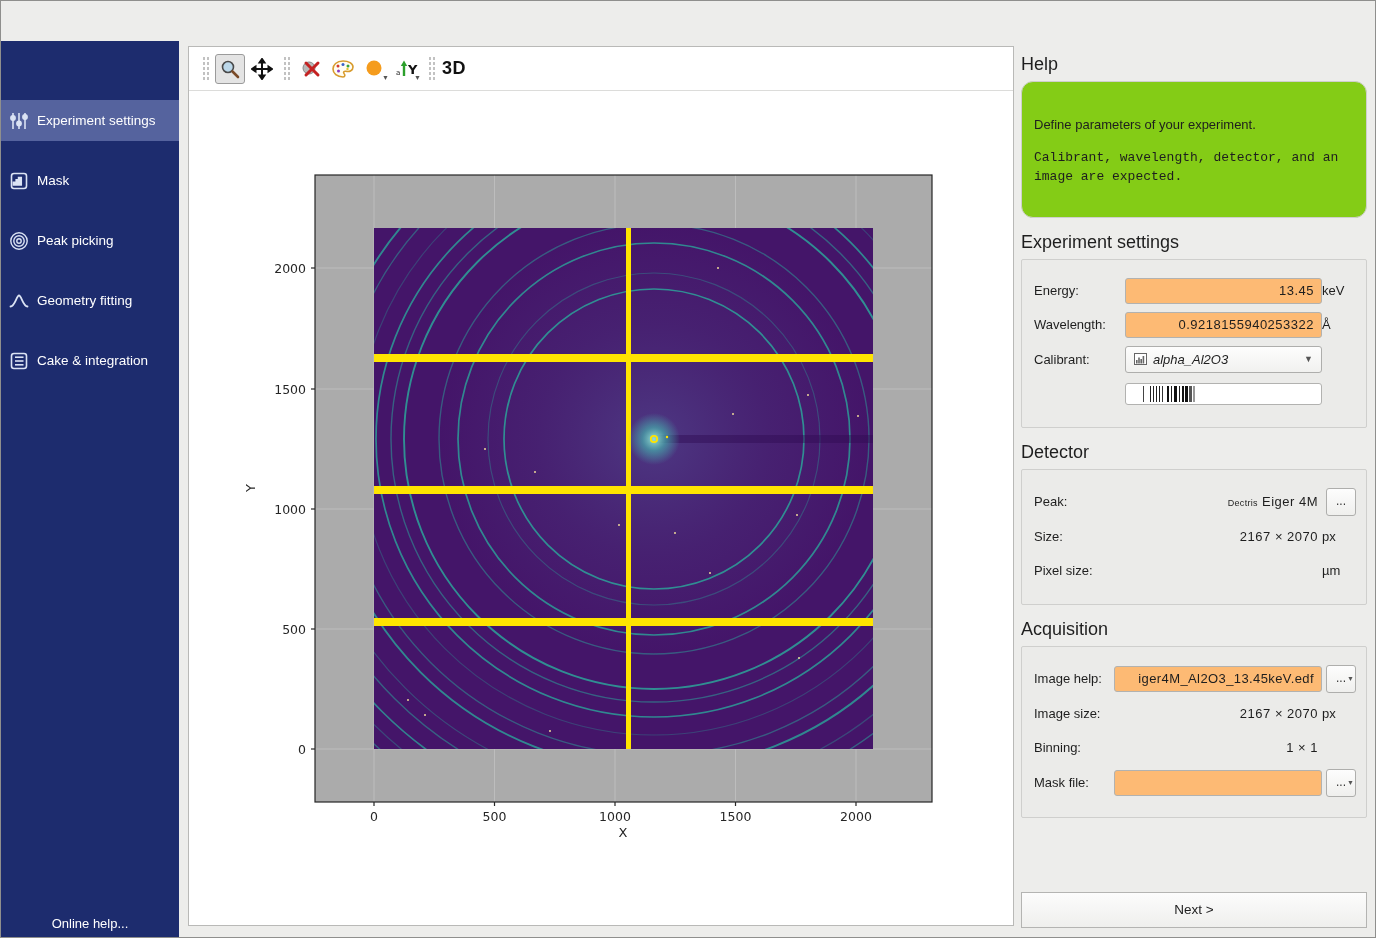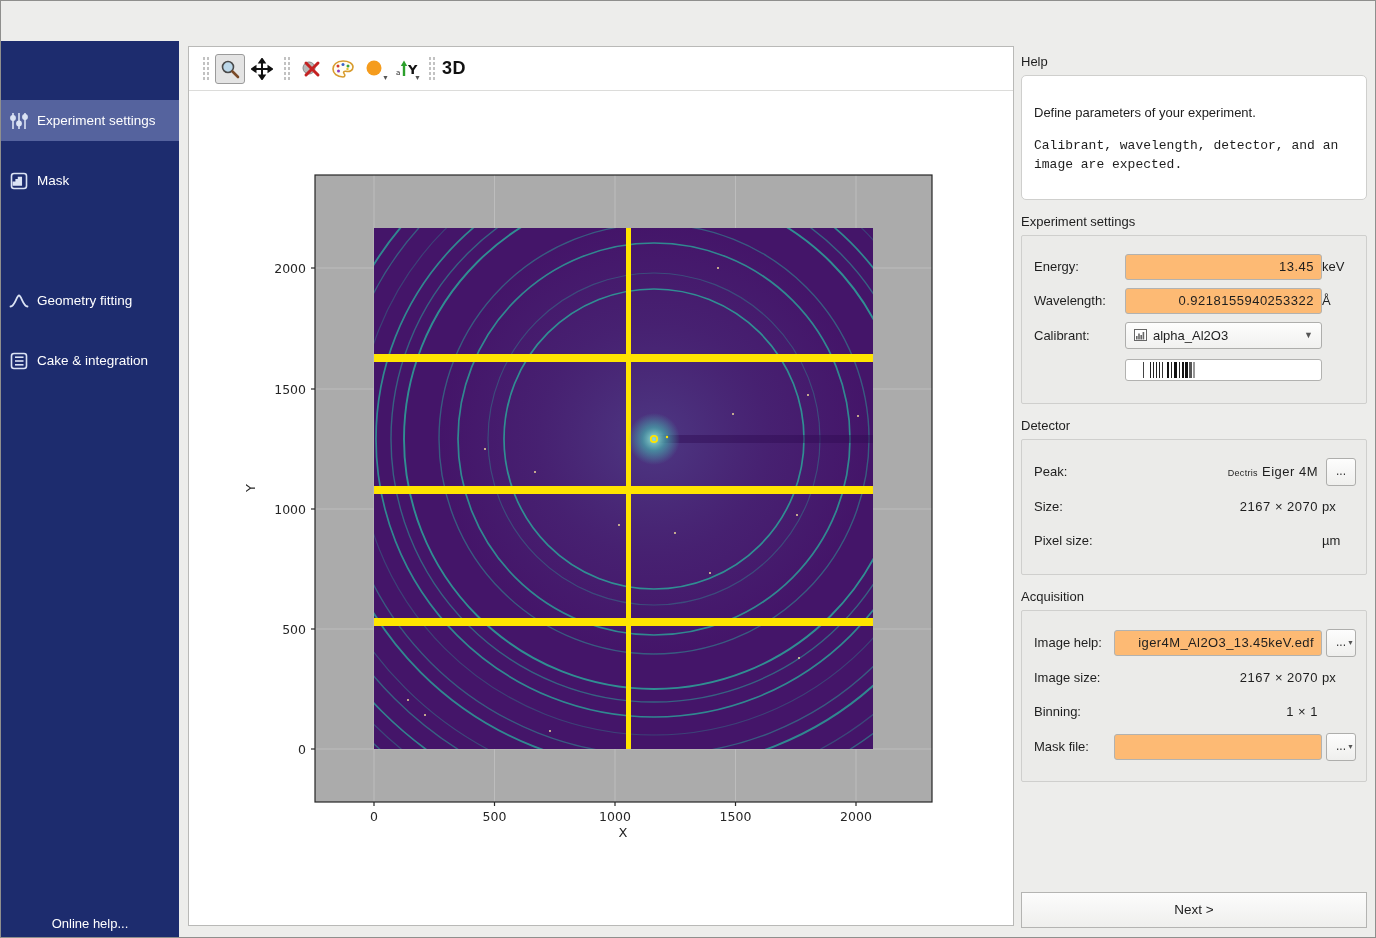--- a/index.html
+++ b/index.html
@@ -35,34 +35,34 @@
   .tbtn { width:30px; height:30px; display:flex; align-items:center; justify-content:center;
     position:relative; margin:0 1px; border:1px solid transparent; border-radius:3px; }
   .tbtn.checked { background:#e4e4e4; border-color:#9b9b9b; }
   .tbtn .dd { position:absolute; right:0px; bottom:2px; font-size:7px; color:#555; }
   .t3d { font-size:18px; font-weight:bold; color:#111; margin-left:2px; letter-spacing:0.5px; }
 
   .plotwrap { position:absolute; left:0; top:44px; width:824px; height:834px; }
 
   
   .rpanel { position:absolute; left:1020px; top:45px; width:346px; height:880px; font-size:13px; color:#1e1e1e; }
-  .sect-title { margin:0 0 6px 0; font-size:13px; color:#1e1e1e; }
-  .helpbox { background:#ffffff; border:1px solid #cfcfcd; border-radius:5px; padding:22px 12px; margin-bottom:14px; }
+  .sect-title { margin:0 0 6px 0; font-size:18px; color:#1e1e1e; }
+  .helpbox { background:#84cc16; border:1px solid #cfcfcd; border-radius:12px; padding:28px 12px; margin-bottom:14px; }
   .helpbox p { margin:6px 0 14px 0; line-height:1.45; }
   .helpbox p:last-child { margin-bottom:2px;font-family:Liberation Mono, monospace; }
   .groupbox { background:#ebebe9; border:1px solid #cfcfcd; border-radius:2px; padding:10px 10px 12px 12px; margin-bottom:14px; }
   .grow { display:flex; align-items:center; margin:8px 0; min-height:26px; }
   .glabel { width:91px; flex:0 0 91px; }
   .gvalue { flex:1; text-align:right; padding-right:4px; letter-spacing:0.5px; }
   .gunit { width:34px; flex:0 0 34px; }
   .field { flex:1; height:26px; background:#fdba74; border:1px solid #b2b2b0; border-radius:3px;
     line-height:24px; padding:0 7px; overflow:hidden; white-space:nowrap; }
   .field.num { text-align:right; letter-spacing:0.5px; }
   .combo { flex:1; height:27px; background:linear-gradient(#fdfdfd,#f1f1ef); border:1px solid #aeaeac;
-    border-radius:3px; display:flex; align-items:center; padding:2px 8px; gap:6px; }
+    border-radius:3px; display:flex; align-items:center; padding:2px 8px; gap:6px;font-style:italic; }
   .combo .arrow { margin-left:auto; font-size:9px; color:#555; }
   .minibtn { width:30px; height:28px; margin-left:4px; background:linear-gradient(#fdfdfd,#efefed);
     border:1px solid #aeaeac; border-radius:3px; position:relative; text-align:center; line-height:24px;
     font-size:12px; color:#333; flex:0 0 30px; }
   .minibtn .dd { position:absolute; right:1px; bottom:1px; font-size:7px; color:#555; }
   .barcode { height:22px; background:#ffffff; border:1px solid #b2b2b0; border-radius:3px; position:relative; overflow:hidden; flex:1; }
   .barcode .bar { position:absolute; top:2px; bottom:2px; }
   .smallcaps { font-size:9px; letter-spacing:0.3px; }
   .nextbtn { position:absolute; left:0; top:846px; width:346px; height:36px;
     background:linear-gradient(#fcfcfc,#efefed); border:1px solid #b4b4b2; border-radius:0;
@@ -87,20 +87,30 @@
         </g>
       </svg>
       <span>Experiment settings</span>
     </div>
     <div class="side-item" style="top:119px">
       <svg class="side-icon" viewBox="0 0 20 20">
         <rect x="2.5" y="2.5" width="15" height="15" rx="2.5" fill="none" stroke="#dbe3f4" stroke-width="1.6"></rect>
         <path d="M5 15.5 L5 11 L8 11 L8 8.5 L10.5 8.5 L10.5 6 L15 6 L15 15.5 Z" fill="#dbe3f4" transform="translate(-1.2,0) scale(0.95)"></path>
       </svg>
       <span>Mask</span>
+    </div>
+    <div class="side-item" style="top:179px">
+      <svg class="side-icon" viewBox="0 0 20 20">
+        <g fill="none" stroke="#dbe3f4" stroke-width="1.4">
+          <circle cx="10" cy="10" r="2.2"></circle>
+            <circle cx="10" cy="10" r="5.2"></circle>
+            <circle cx="10" cy="10" r="8.2"></circle>
+        </g>
+      </svg>
+      <span>Peak picking</span>
     </div>
     <div class="side-item" style="top:239px">
       <svg class="side-icon" viewBox="0 0 20 20">
         <path d="M1.5 15.5 C6 15.5 7.5 4.5 10 4.5 C12.5 4.5 14 15.5 18.5 15.5" fill="none" stroke="#dbe3f4" stroke-width="1.8" stroke-linecap="round"></path>
       </svg>
       <span>Geometry fitting</span>
     </div>
     <div class="side-item" style="top:299px">
       <svg class="side-icon" viewBox="0 0 20 20">
         <rect x="2.5" y="2.5" width="15" height="15" rx="2.5" fill="none" stroke="#dbe3f4" stroke-width="1.6"></rect>

